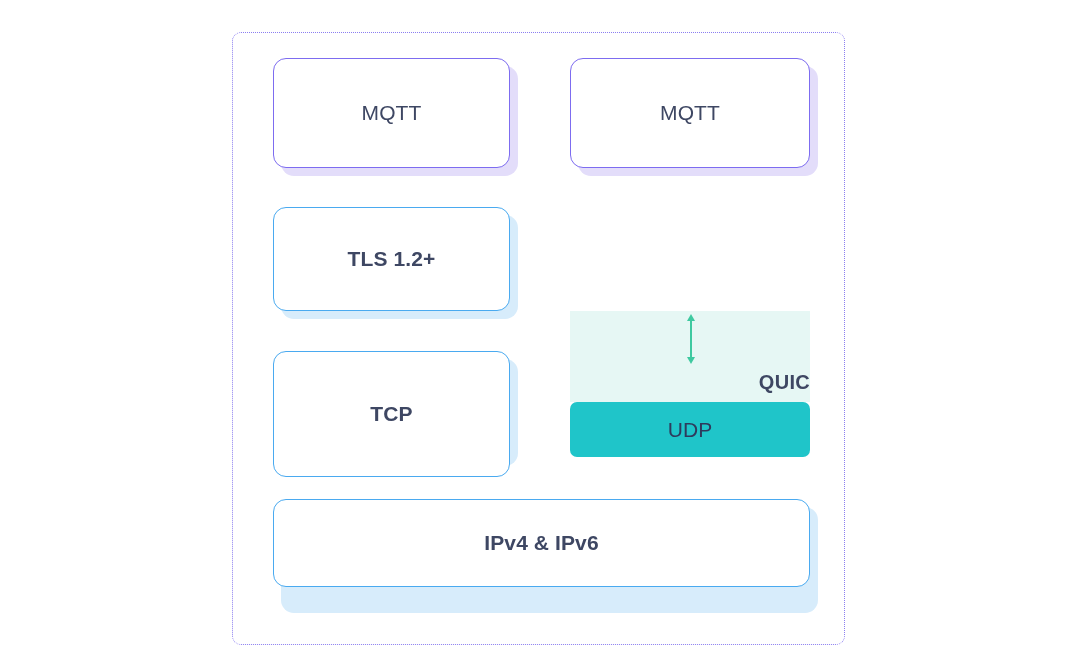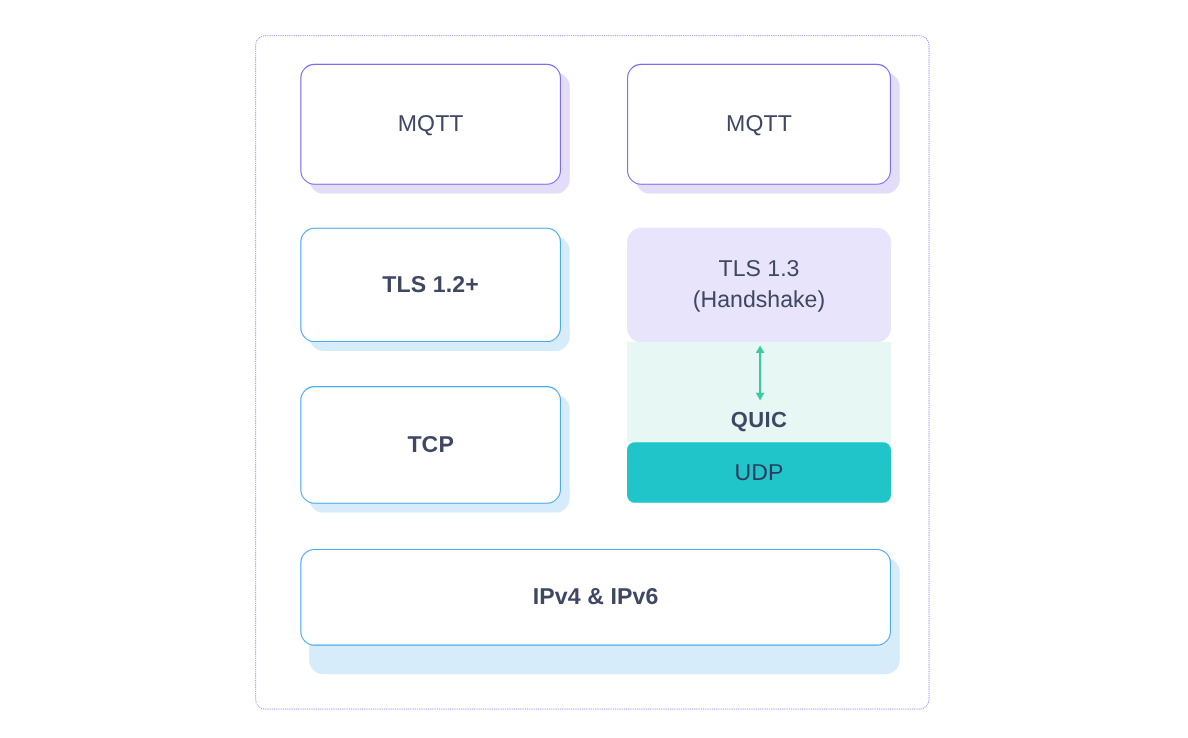--- a/index.html
+++ b/index.html
@@ -87,21 +87,21 @@
   .quic-mid {
     position: absolute;
     left: 0;
     width: 100%;
     background: #e6f7f4;
   }
   .quic-label {
     position: absolute;
     left: 0;
     width: 100%;
-    text-align: center;
+    text-align: right;
     font-size: 20px;
     font-weight: bold;
     color: #3e4763;
     letter-spacing: 0.3px;
   }
   .quic-udp {
     position: absolute;
     left: 0;
     width: 100%;
     background: #1fc5c9;
@@ -136,32 +136,26 @@
   <div class="box box-card border-purple" style="left:570px; top:58px; width:240px; height:110px;">
     <span class="box-text">MQTT</span>
   </div>
 
   <div class="shadow-plate shadow-blue" style="left:281px; top:215px; width:237px; height:104px;"></div>
   <div class="box box-card border-blue" style="left:273px; top:207px; width:237px; height:104px;">
     <span class="box-text">TLS 1.2+</span>
   </div>
 
   <div class="shadow-plate shadow-blue" style="left:281px; top:359px; width:237px; height:107px;"></div>
-  <div class="box box-card border-blue" style="left:273px; top:351px; width:237px; height:107px;">
+  <div class="box box-card border-blue" style="left:273px; top:351px; width:237px; height:126px;">
     <span class="box-text">TCP</span>
   </div>
 
   <div class="quic-stack" style="left:570px; top:207px; width:240px; height:250px;">
 
-    <div class="quic-tls" style="height:104px;">
-      <span>
-        <span>TLS 1.3</span><br>
-        <span>(Handshake)</span>
-      </span>
-    </div>
 
     <div class="quic-mid" style="top:104px; height:91px;"></div>
 
     <svg class="quic-arrow" style="left:113px; top:107px;" width="16" height="50" viewBox="0 0 16 50">
       <line x1="8" y1="6" x2="8" y2="44" stroke="#3ec9a0" stroke-width="2"></line>
       <polygon points="8,0 4,7 12,7" fill="#3ec9a0"></polygon>
       <polygon points="8,50 4,43 12,43" fill="#3ec9a0"></polygon>
     </svg>
 
     <div class="quic-label" style="top:164px;">QUIC</div>

